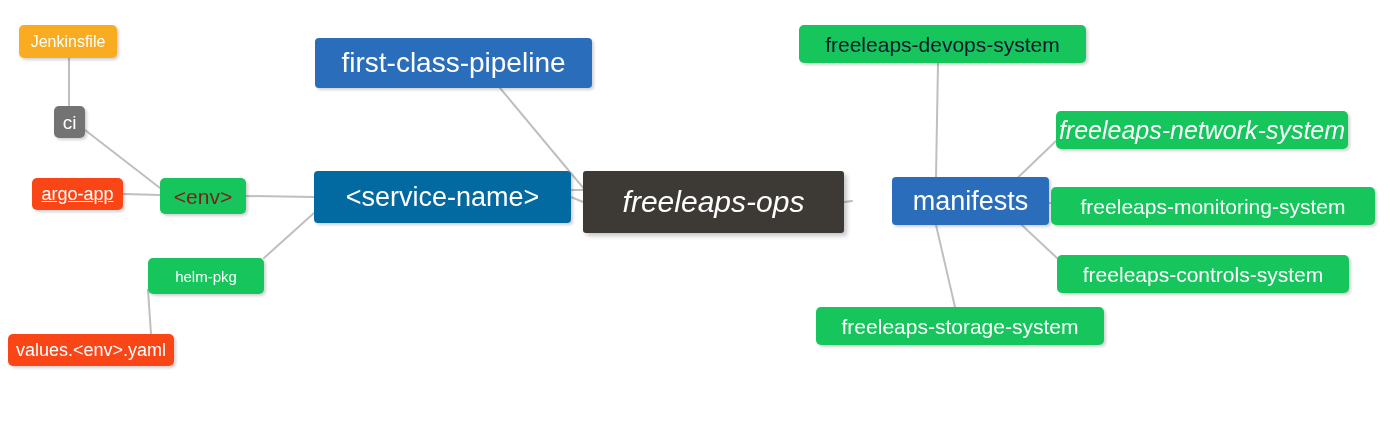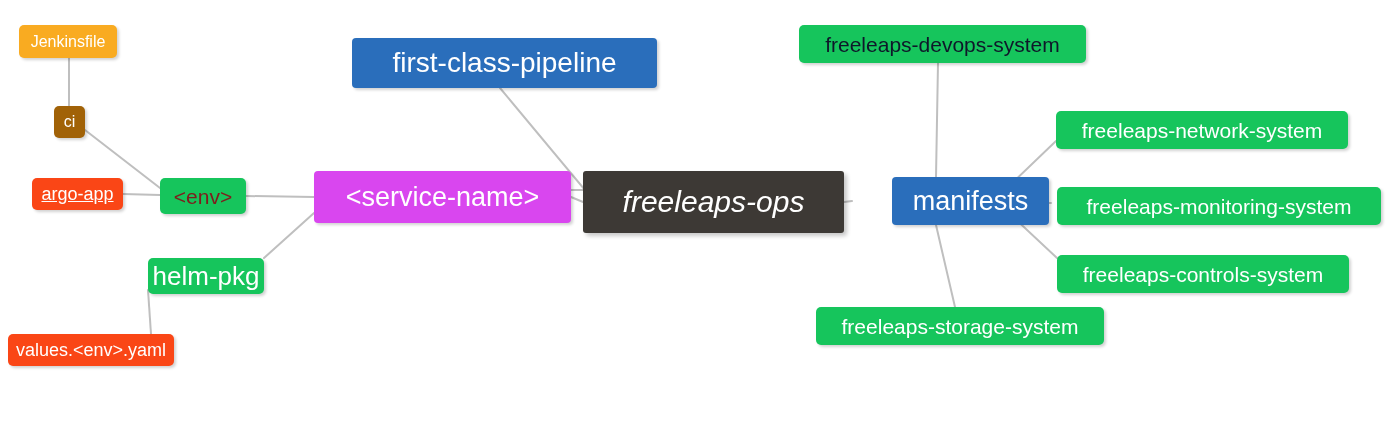--- a/index.html
+++ b/index.html
@@ -61,28 +61,28 @@
         <polyline points="148,290 151,334"></polyline>
         <polyline points="936,177 938,63"></polyline>
         <polyline points="1009,186 1056,141"></polyline>
         <polyline points="1009,202 1051,203"></polyline>
         <polyline points="1009,213 1057,258"></polyline>
         <polyline points="936,225 955,307"></polyline>
       </g>
   </svg>
   <div id="node-layer">
       <div class="node root" style="left: 583px; top: 171px; width: 261px; height: 62px; background: rgb(61, 57, 53); font-size: 30px; color: rgb(255, 255, 255);">freeleaps-ops</div>
-      <div class="node " style="left: 314px; top: 171px; width: 257px; height: 52px; background: #d946ef; font-size: 27px; color: rgb(255, 255, 255);">&lt;service-name&gt;</div>
-      <div class="node " style="left: 315px; top: 38px; width: 305px; height: 50px; background: rgb(42, 110, 187); font-size: 28px; color: rgb(255, 255, 255); margin-left: 37px;">first-class-pipeline</div>
+      <div class="node " style="left: 314px; top: 171px; width: 257px; height: 52px; background: #0369a1; font-size: 27px; color: rgb(255, 255, 255);">&lt;service-name&gt;</div>
+      <div class="node " style="left: 315px; top: 38px; width: 277px; height: 50px; background: rgb(42, 110, 187); font-size: 28px; color: rgb(255, 255, 255);">first-class-pipeline</div>
       <div class="node " style="left: 892px; top: 177px; width: 157px; height: 48px; background: rgb(42, 110, 187); font-size: 27px; color: rgb(255, 255, 255);">manifests</div>
       <div class="node sq" style="left: 160px; top: 178px; width: 86px; height: 36px; background: rgb(22, 197, 92); font-size: 21px; color: #7f1d1d;">&lt;env&gt;</div>
-      <div class="node sq" style="left: 148px; top: 258px; width: 116px; height: 36px; background: rgb(22, 197, 92); font-size: 26px; color: rgb(255, 255, 255);">helm-pkg</div>
+      <div class="node sq" style="left: 148px; top: 258px; width: 116px; height: 36px; background: rgb(22, 197, 92); font-size: 15px; color: rgb(255, 255, 255);">helm-pkg</div>
       <div class="node sq" style="left: 19px; top: 25px; width: 98px; height: 33px; background: rgb(249, 171, 33); font-size: 16px; color: rgb(255, 255, 255);">Jenkinsfile</div>
-      <div class="node sq" style="left: 54px; top: 106px; width: 31px; height: 32px; background: #a16207; font-size: 16px; color: rgb(255, 255, 255);">ci</div>
+      <div class="node sq" style="left: 54px; top: 106px; width: 31px; height: 32px; background: #737373; font-size: 19px; color: rgb(255, 255, 255);">ci</div>
       <div class="node sq" style="left: 32px; top: 178px; width: 91px; height: 32px; background: rgb(250, 70, 22); font-size: 18px; color: rgb(255, 255, 255); text-decoration: underline;">argo-app</div>
       <div class="node sq" style="left: 8px; top: 334px; width: 166px; height: 32px; background: rgb(250, 70, 22); font-size: 18px; color: rgb(255, 255, 255);">values.&lt;env&gt;.yaml</div>
       <div class="node sq" style="left: 799px; top: 25px; width: 287px; height: 38px; background: rgb(22, 197, 92); font-size: 21px; color: #0f172a;">freeleaps-devops-system</div>
-      <div class="node sq" style="left: 1056px; top: 111px; width: 292px; height: 38px; background: rgb(22, 197, 92); font-size: 21px; color: rgb(255, 255, 255);">freeleaps-network-system</div>
-      <div class="node sq" style="left: 1051px; top: 187px; width: 324px; height: 38px; background: rgb(22, 197, 92); font-size: 21px; color: rgb(255, 255, 255); margin-left: 6px;">freeleaps-monitoring-system</div>
+      <div class="node sq" style="left: 1056px; top: 111px; width: 292px; height: 38px; background: rgb(22, 197, 92); font-size: 25px; color: rgb(255, 255, 255); font-style: italic;">freeleaps-network-system</div>
+      <div class="node sq" style="left: 1051px; top: 187px; width: 324px; height: 38px; background: rgb(22, 197, 92); font-size: 21px; color: rgb(255, 255, 255);">freeleaps-monitoring-system</div>
       <div class="node sq" style="left: 1057px; top: 255px; width: 292px; height: 38px; background: rgb(22, 197, 92); font-size: 21px; color: rgb(255, 255, 255); text-align: center;">freeleaps-controls-system</div>
       <div class="node sq" style="left: 816px; top: 307px; width: 288px; height: 38px; background: rgb(22, 197, 92); font-size: 21px; color: rgb(255, 255, 255);">freeleaps-storage-system</div>
     </div>
 </div>
 
 </body></html>

